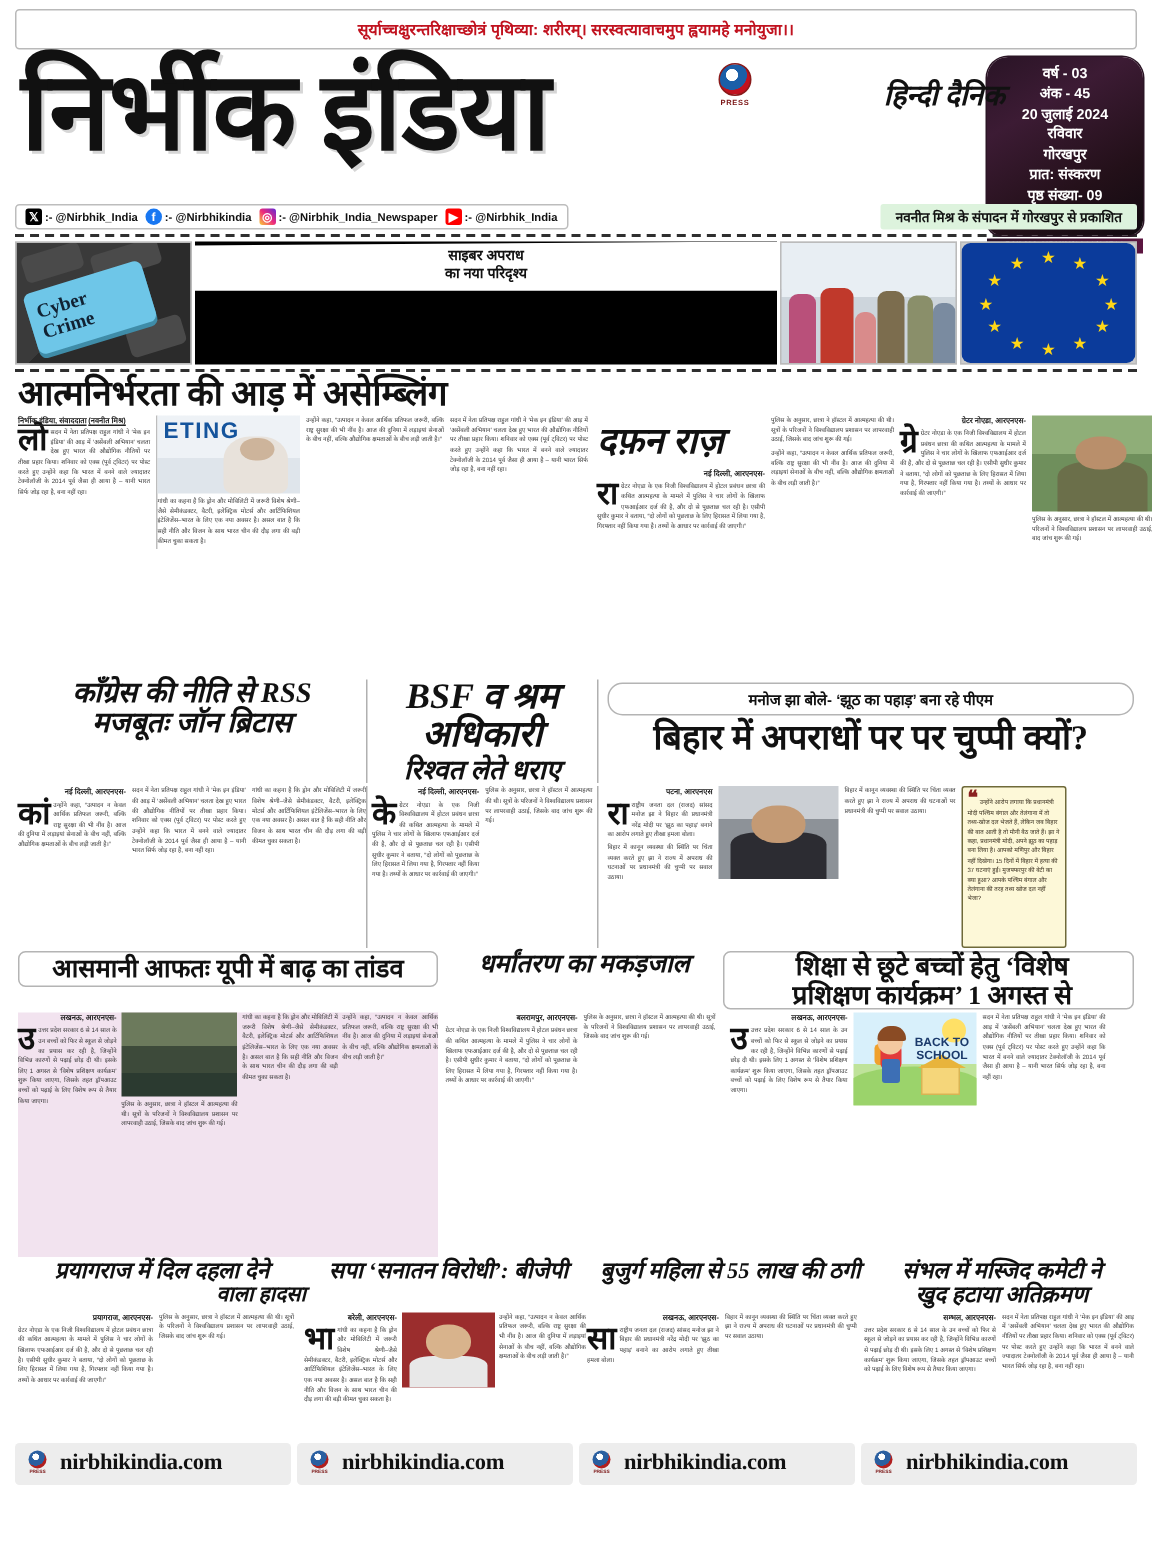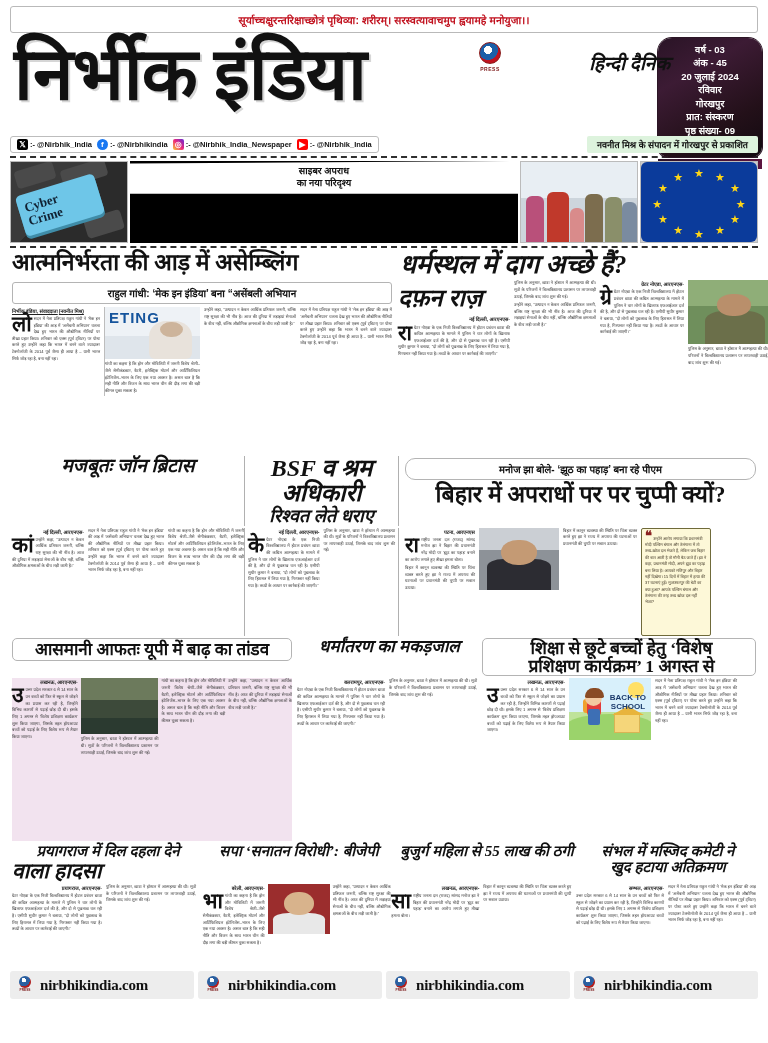--- a/index.html
+++ b/index.html
@@ -348,29 +348,25 @@
       </div>
     </div>
   </div>
 
   <div class="dash-sep"></div>
 
   <div class="hl-row" style="padding:0 6px;">
     <div style="width:382px;">
       <div class="hl-mega" style="font-size:23px;">आत्मनिर्भरता की आड़ में असेम्ब्लिंग</div>
     </div>
-    <div style="flex:1;padding-left:6px;">
-      <div class="hl-mega hl-italic" style="font-size:26px;">धर्मस्थल में दाग अच्छे हैं?</div>
-    </div>
   </div>
 
   <div style="display:flex; padding:2px 6px 0; height:178px;">
 
     <div style="width:382px;">
-      <div class="kicker">राहुल गांधी:  ‘मेक इन इंडिया’ बना “असेंबली अभियान</div>
       <div style="display:flex; gap:4px;">
         <div style="width:88px;" class="col">
           <span class="byline">निर्भीक इंडिया, संवाददाता</span>
           <span class="byline">(नवनीत मिश्र)</span>
           <p><span class="dropcap">लो</span><span>सदन में नेता प्रतिपक्ष राहुल गांधी ने ‘मेक इन इंडिया’ की आड़ में ‘असेंबली अभियान’ चलता देख हुए भारत की औद्योगिक नीतियों पर तीखा प्रहार किया। शनिवार को एक्स (पूर्व ट्विटर) पर पोस्ट करते हुए उन्होंने कहा कि भारत में बनने वाले ज्यादातर टेक्नोलॉजी के 2014 पूर्व जैसा ही आया है – यानी भारत सिर्फ जोड़ रहा है, बना नहीं रहा।</span></p>
         </div>
         <div style="width:96px;" class="col rule-v" style2="">
           <div class="ph rahul" style="height:52px;width:100%;margin-bottom:2px;">
             <div class="banner">ETING</div>
             <div class="man"></div>
@@ -412,20 +408,21 @@
           <div class="col">
               <p>पुलिस के अनुसार, छात्रा ने हॉस्टल में आत्महत्या की थी। सूत्रों के परिजनों ने विश्वविद्यालय प्रशासन पर लापरवाही उठाई, जिसके बाद जांच शुरू की गई।</p>
             </div>
         </div>
       </div>
     </div>
   </div>
 
   <div style="display:flex; padding:0 6px; align-items:flex-start;">
     <div style="width:232px;">
+      <div class="hl-mega hl-italic" style="font-size:19px;text-align:center;">काँग्रेस की नीति से RSS</div>
       <div class="hl-mega hl-italic" style="font-size:19px;text-align:center;">मजबूतः जॉन ब्रिटास</div>
     </div>
     <div style="width:155px;border-left:1px solid #b0b0b0;border-right:1px solid #b0b0b0;">
       <div class="hl-mega hl-italic" style="font-size:24px;text-align:center;">BSF व श्रम अधिकारी</div>
       <div class="hl-mega hl-italic" style="font-size:18px;text-align:center;">रिश्वत लेते धराए</div>
     </div>
     <div style="flex:1;padding-left:6px;">
       <div class="kicker" style="border-radius:10px;">मनोज झा बोले- ‘झूठ का पहाड़’ बना रहे पीएम</div>
       <div class="hl-mega" style="font-size:23px;text-align:center;">बिहार में अपराधों पर पर चुप्पी क्यों?</div>
     </div>
@@ -536,21 +533,21 @@
       </div>
       <div style="width:82px;" class="col">
         <p>सदन में नेता प्रतिपक्ष राहुल गांधी ने ‘मेक इन इंडिया’ की आड़ में ‘असेंबली अभियान’ चलता देख हुए भारत की औद्योगिक नीतियों पर तीखा प्रहार किया। शनिवार को एक्स (पूर्व ट्विटर) पर पोस्ट करते हुए उन्होंने कहा कि भारत में बनने वाले ज्यादातर टेक्नोलॉजी के 2014 पूर्व जैसा ही आया है – यानी भारत सिर्फ जोड़ रहा है, बना नहीं रहा।</p>
       </div>
     </div>
   </div>
 
   <div style="display:flex; padding:0 6px; align-items:flex-start; margin-top:3px;">
     <div style="width:192px;">
       <div class="hl-mega hl-italic" style="font-size:15px;text-align:center;">प्रयागराज में दिल दहला देने</div>
-      <div class="hl-mega hl-italic" style="font-size:21px;text-align:left;">वाला हादसा</div>
+      <div class="hl-mega hl-italic" style="font-size:14px;text-align:right;">वाला हादसा</div>
     </div>
     <div style="width:190px;">
       <div class="hl-mega hl-italic" style="font-size:15px;text-align:center;">सपा ‘सनातन विरोधी’: बीजेपी</div>
     </div>
     <div style="width:186px;">
       <div class="hl-mega hl-italic" style="font-size:15px;text-align:center;">बुजुर्ग महिला से 55 लाख की ठगी</div>
     </div>
     <div style="flex:1;">
       <div class="hl-mega hl-italic" style="font-size:15px;text-align:center;">संभल में मस्जिद कमेटी ने</div>
       <div class="hl-mega hl-italic" style="font-size:15px;text-align:center;">खुद हटाया अतिक्रमण</div>

